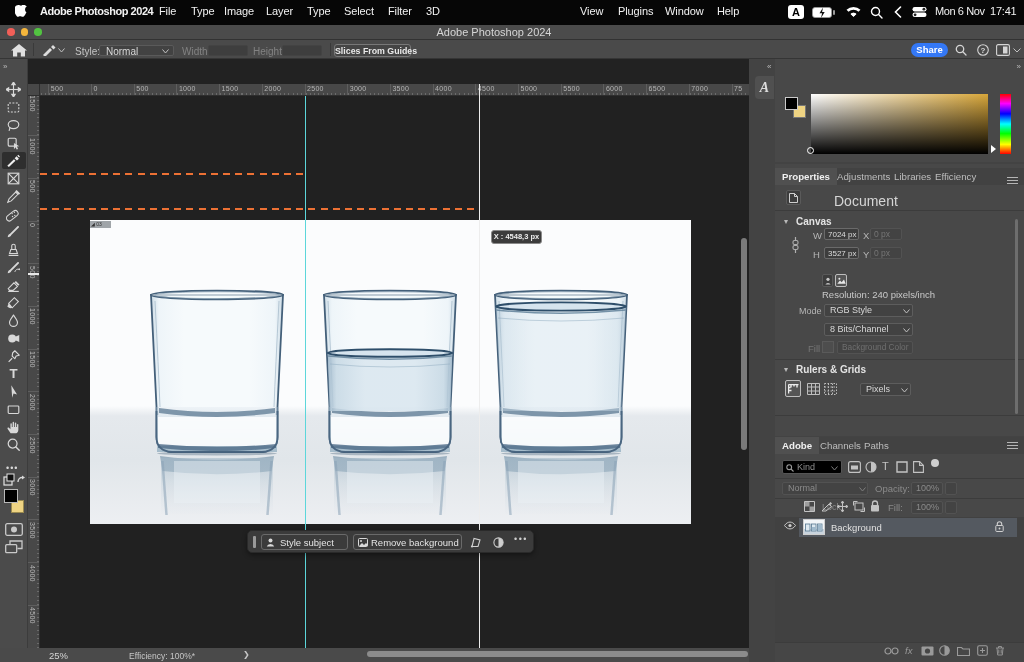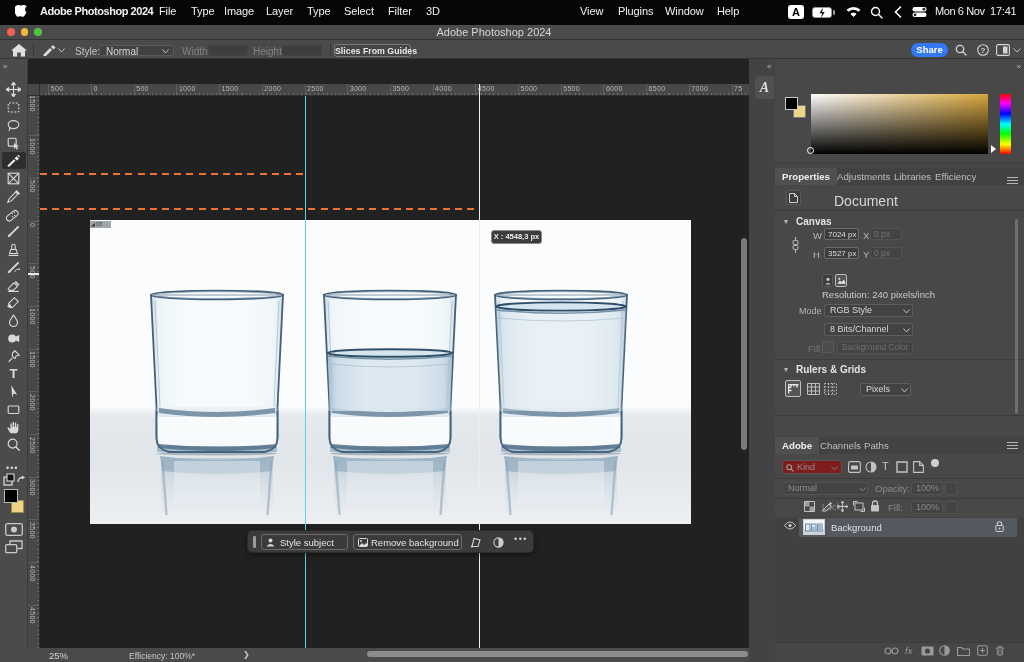--- a/index.html
+++ b/index.html
@@ -518,21 +518,21 @@
 <div style="position:absolute;left:0;top:251px;width:249px;height:1px;background:#3c3c3c;"></div>
 <div style="position:absolute;left:240px;top:55px;width:3px;height:195px;background:#6e6e6e;border-radius:2px;"></div>
 </div>
 <div class="panel" style="top:378px;height:225px;">
 <div class="ptabbar" style="top:0px;">
 <div class="ptab act" style="left:0px;">Adobe</div>
 <div class="ptab" style="left:38px;">Channels</div>
 <div class="ptab" style="left:82px;">Paths</div>
 <div class="hamb" style="top:5px;"></div>
 </div>
-<div style="position:absolute;left:7px;top:23px;width:60px;height:14px;background:#7f1d1d;border:1px solid #555;border-radius:2px;">
+<div style="position:absolute;left:7px;top:23px;width:60px;height:14px;background:#000000;border:1px solid #555;border-radius:2px;">
 <svg style="position:absolute;left:3px;top:3px" width="8" height="8" viewBox="0 0 8 8">
             <circle cx="3.2" cy="3.2" r="2.4" fill="none" stroke="#9a9a9a" stroke-width="1.1"></circle>
             <line x1="5" y1="5" x2="7.5" y2="7.5" stroke="#9a9a9a" stroke-width="1.1"></line>
           </svg>
 <span style="position:absolute;left:14px;top:1px;font-size:9px;color:#8f8f8f;">Kind</span>
 <svg style="position:absolute;right:3px;top:5px" width="7" height="5" viewBox="0 0 7 5">
             <path d="M0.5 0.5 3.5 4 6.5 0.5" fill="none" stroke="#7e7e7e"></path>
           </svg>
 </div>
 <svg style="position:absolute;left:73px;top:24px" width="13" height="12" viewBox="0 0 13 12">

